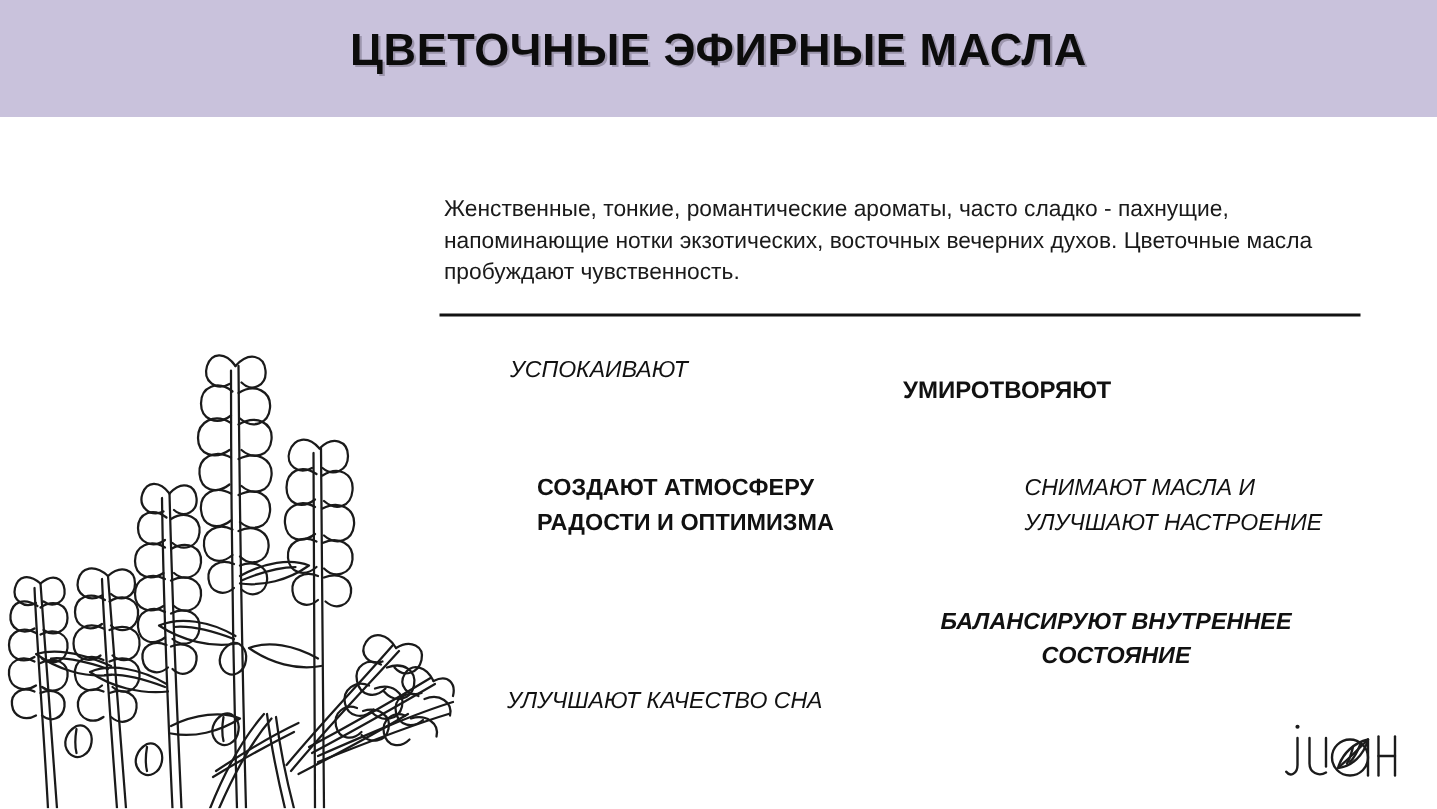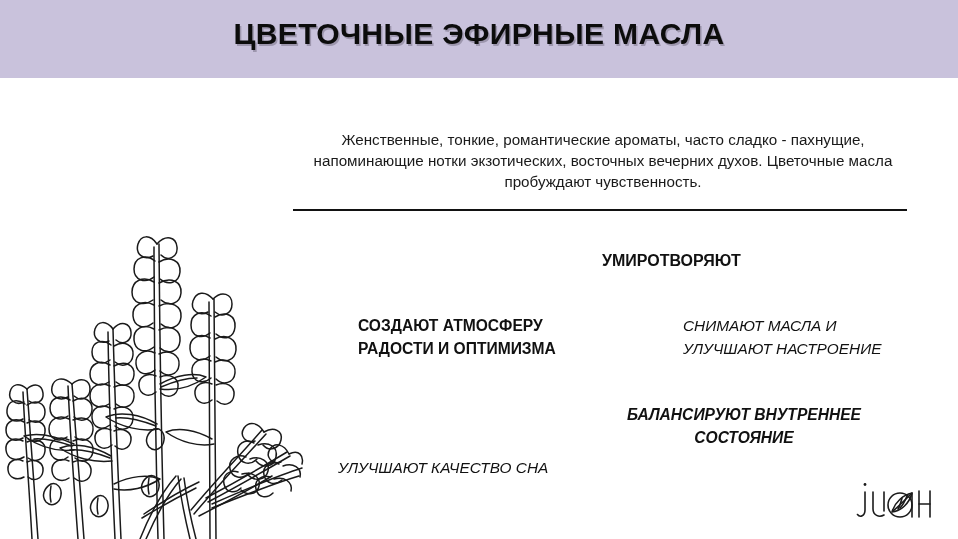--- a/index.html
+++ b/index.html
@@ -60,21 +60,20 @@
   
   .intro {
     position: absolute;
     left: 296px;
     top: 129px;
     width: 614px;
     font-size: 15.2px;
     line-height: 21px;
     color: #1a1a1a;
     font-family: "Liberation Sans", sans-serif;
-    text-align: center;
   }
 
   .divider {
     position: absolute;
     left: 293px;
     top: 209px;
     width: 614px;
     height: 0;
     border-top: 2px solid #121212;
   }
@@ -263,20 +262,21 @@
       <path d="M155 392 C148 396 145 404 150 410 C156 416 164 411 165 403 C166 396 161 390 155 392 Z"></path>
       <path d="M155 394 C154 400 154 406 155 410"></path>
       <path d="M160 345 C153 349 150 357 155 363 C161 369 169 364 170 356 C171 349 166 343 160 345 Z"></path>
     </svg>
   </div>
 
   <div class="intro">Женственные, тонкие, романтические ароматы, часто сладко - пахнущие, напоминающие нотки экзотических, восточных вечерних духов. Цветочные масла пробуждают чувственность.</div>
 
   <div class="divider"></div>
 
+  <div class="benefit b-italic b-calm">УСПОКАИВАЮТ</div>
 
   <div class="benefit b-bold b-peace">УМИРОТВОРЯЮТ</div>
 
   <div class="benefit b-bold b-joy">СОЗДАЮТ АТМОСФЕРУ
 РАДОСТИ И ОПТИМИЗМА</div>
 
   <div class="benefit b-italic b-stress">СНИМАЮТ МАСЛА И
 УЛУЧШАЮТ НАСТРОЕНИЕ</div>
 
   <div class="benefit b-bold-italic b-balance">БАЛАНСИРУЮТ ВНУТРЕННЕЕ

